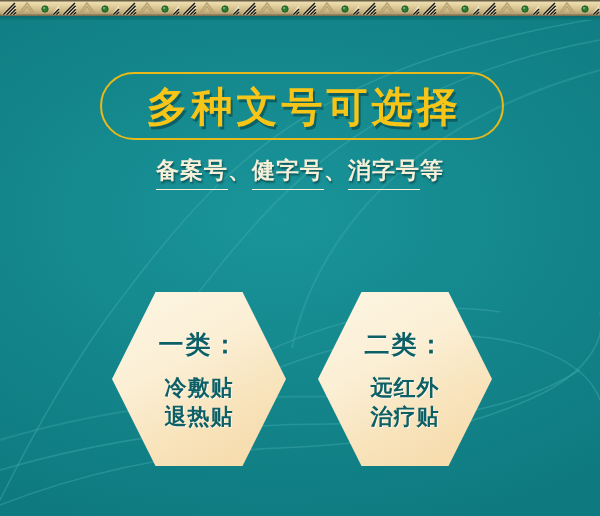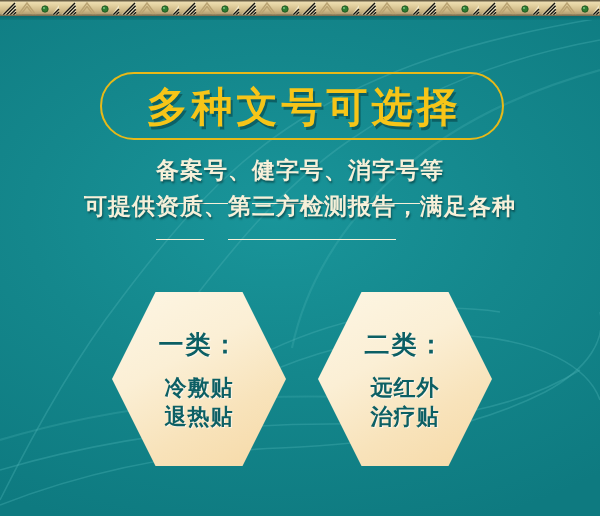--- a/index.html
+++ b/index.html
@@ -95,21 +95,21 @@
     font-size: 23px;
     font-weight: bold;
     line-height: 36px;
     letter-spacing: 1px;
     text-shadow: 1px 2px 2px rgba(5,52,56,0.65);
   }
   .body-copy .ln { display: block; white-space: nowrap; }
   .body-copy u {
     text-decoration: none;
     border-bottom: 1.5px solid #f6f0d9;
-    padding-bottom: 20px;
+    padding-bottom: 6px;
   }
 
   
   .hex {
     position: absolute;
     width: 174px;
     height: 174px;
     clip-path: polygon(25% 0%, 75% 0%, 100% 50%, 75% 100%, 25% 100%, 0% 50%);
     background: linear-gradient(152deg,#fdf6e4 0%, #fbefd5 38%, #f8e3bb 68%, #f6d9a6 100%);
     filter: drop-shadow(2px 4px 3px rgba(4,46,50,0.45));
@@ -203,21 +203,20 @@
     </svg>
     <div class="top-border-under"></div>
   </div>
 
   <div class="title-box">
     <div class="title-text">多种文号可选择</div>
   </div>
 
   <div class="body-copy">
     <span class="ln" id="ln0"><u>备案号</u><span>、</span><u>健字号</u><span>、</span><u>消字号</u><span>等</span></span>
-    <span class="ln" id="ln1"><span>可提供</span><u>资质</u><span>、</span><u>第三方检测报告</u><span>，满足各种</span></span>
   </div>
 
   <div class="hex hex-1">
     <div class="hex-inner">
       <div class="hex-head">一类：</div>
       <div class="hex-line">冷敷贴</div>
       <div class="hex-line">退热贴</div>
     </div>
   </div>
 

